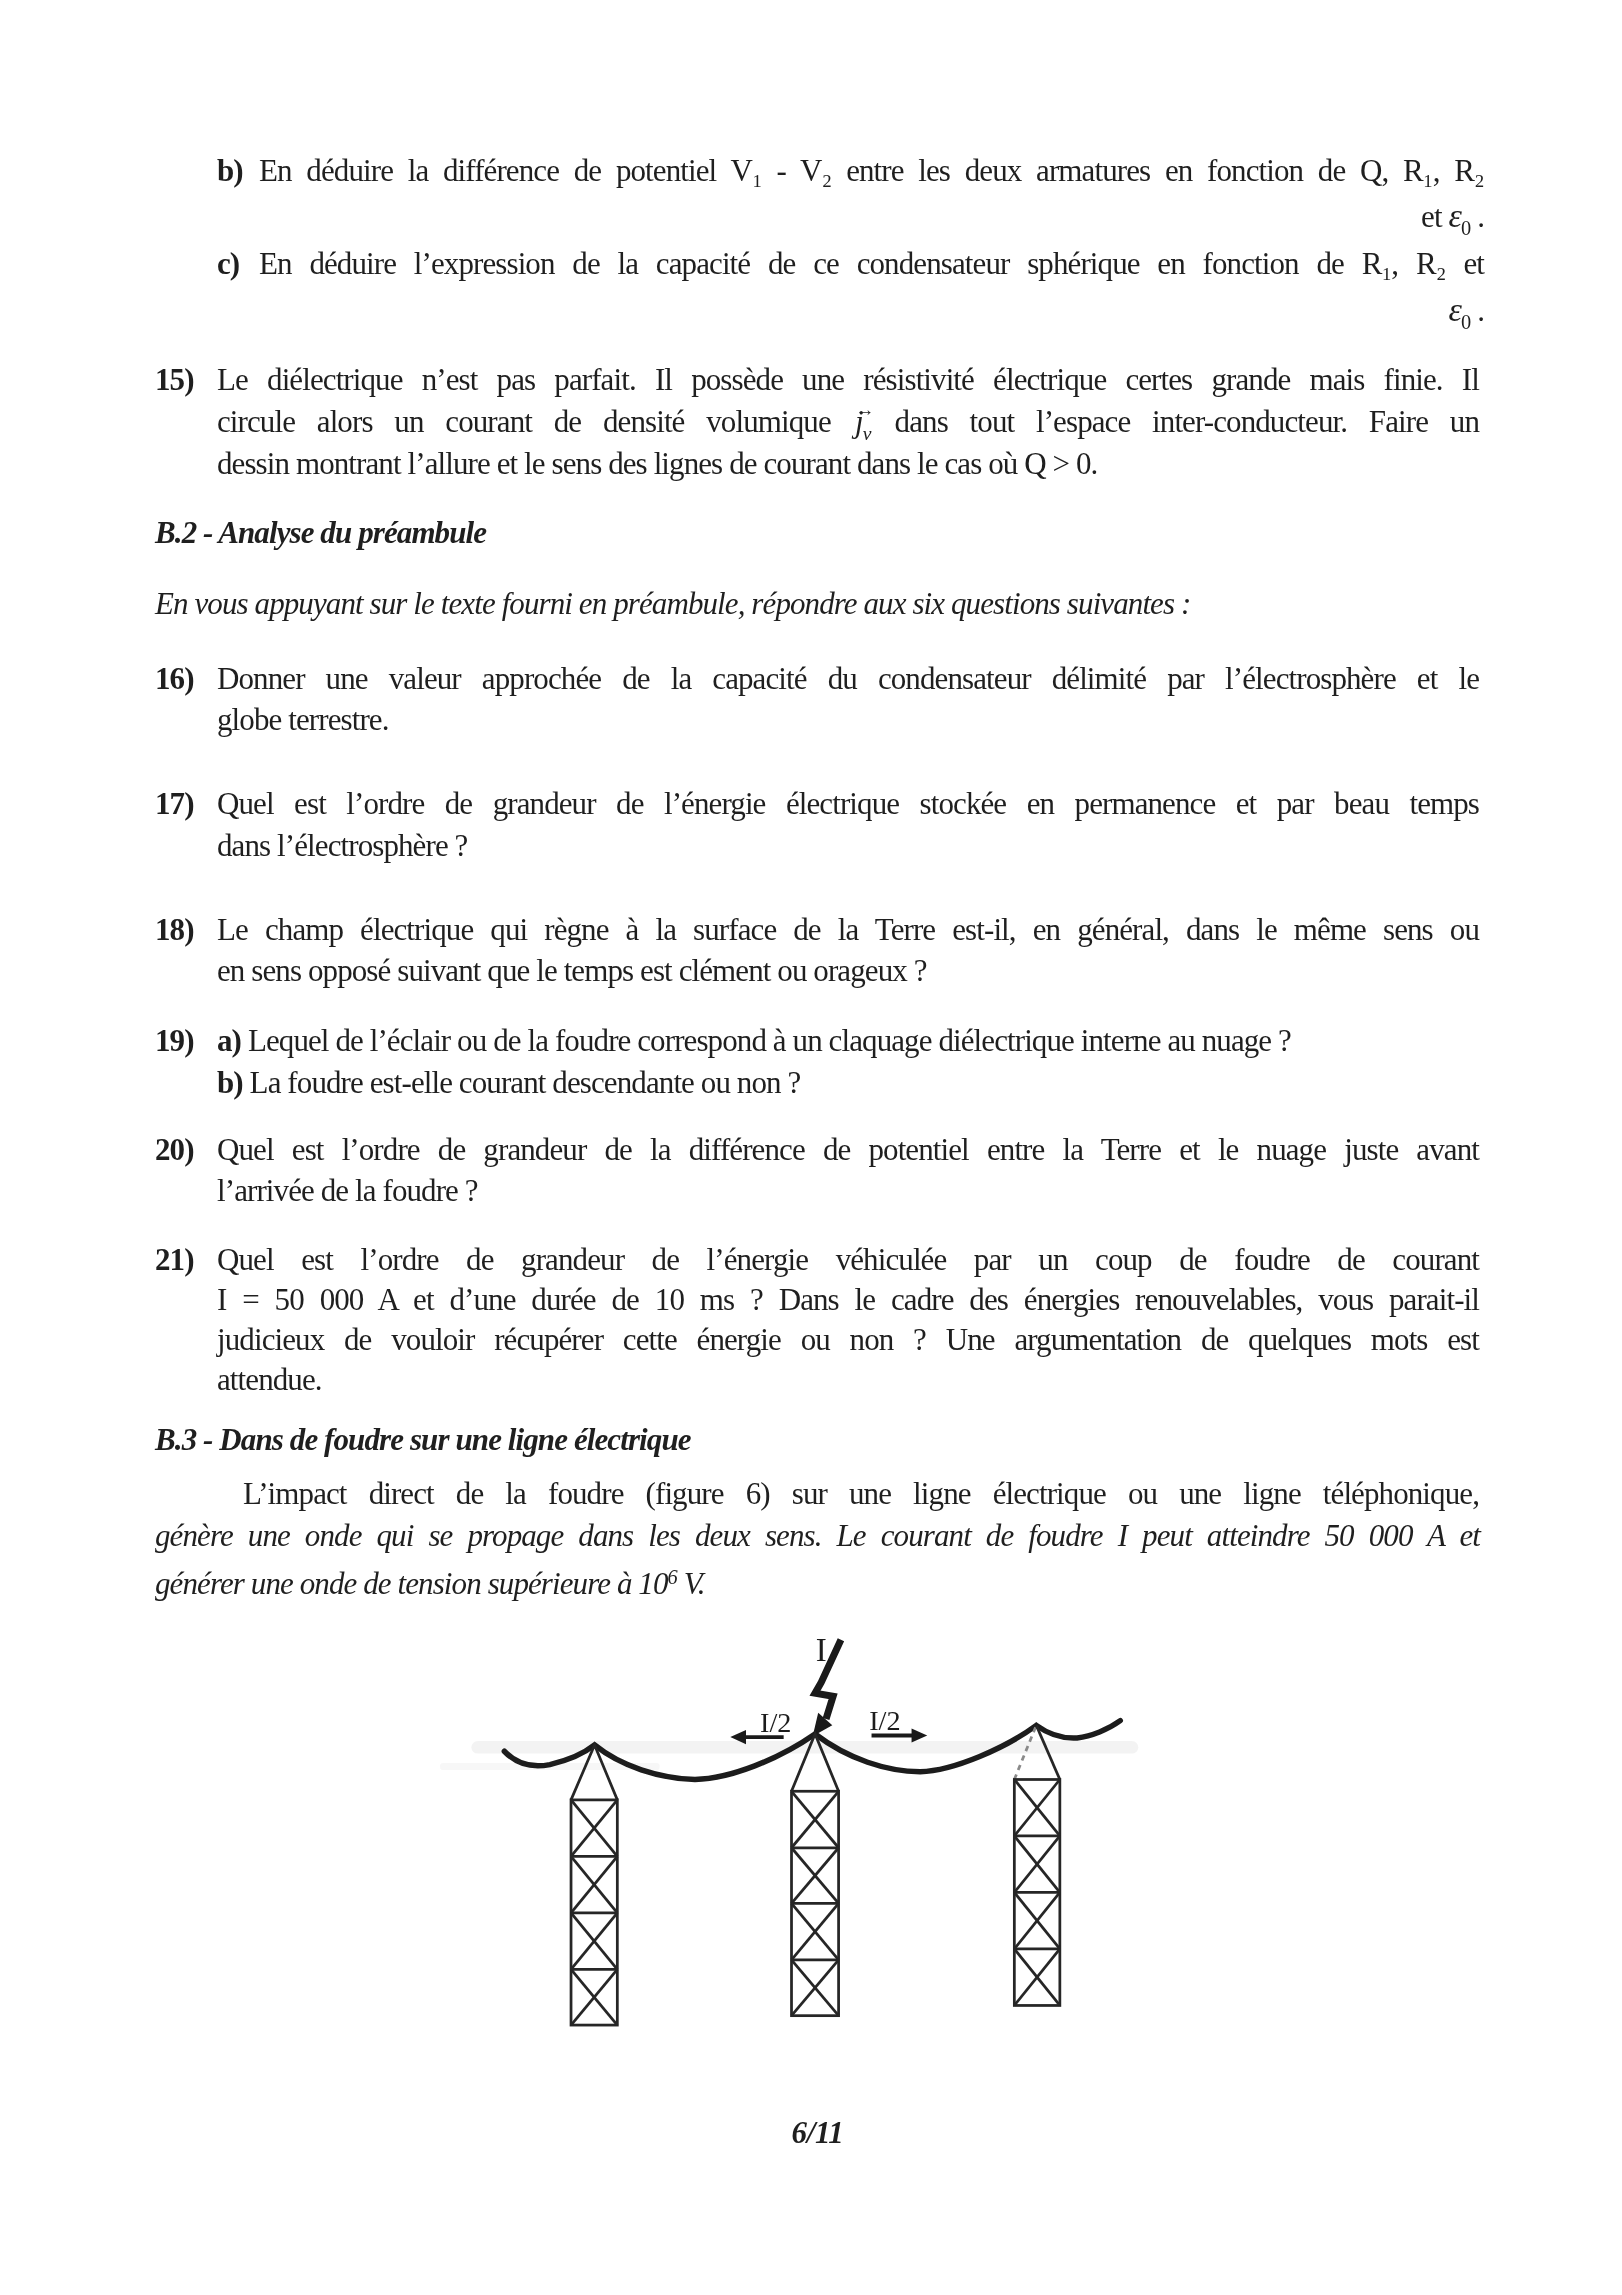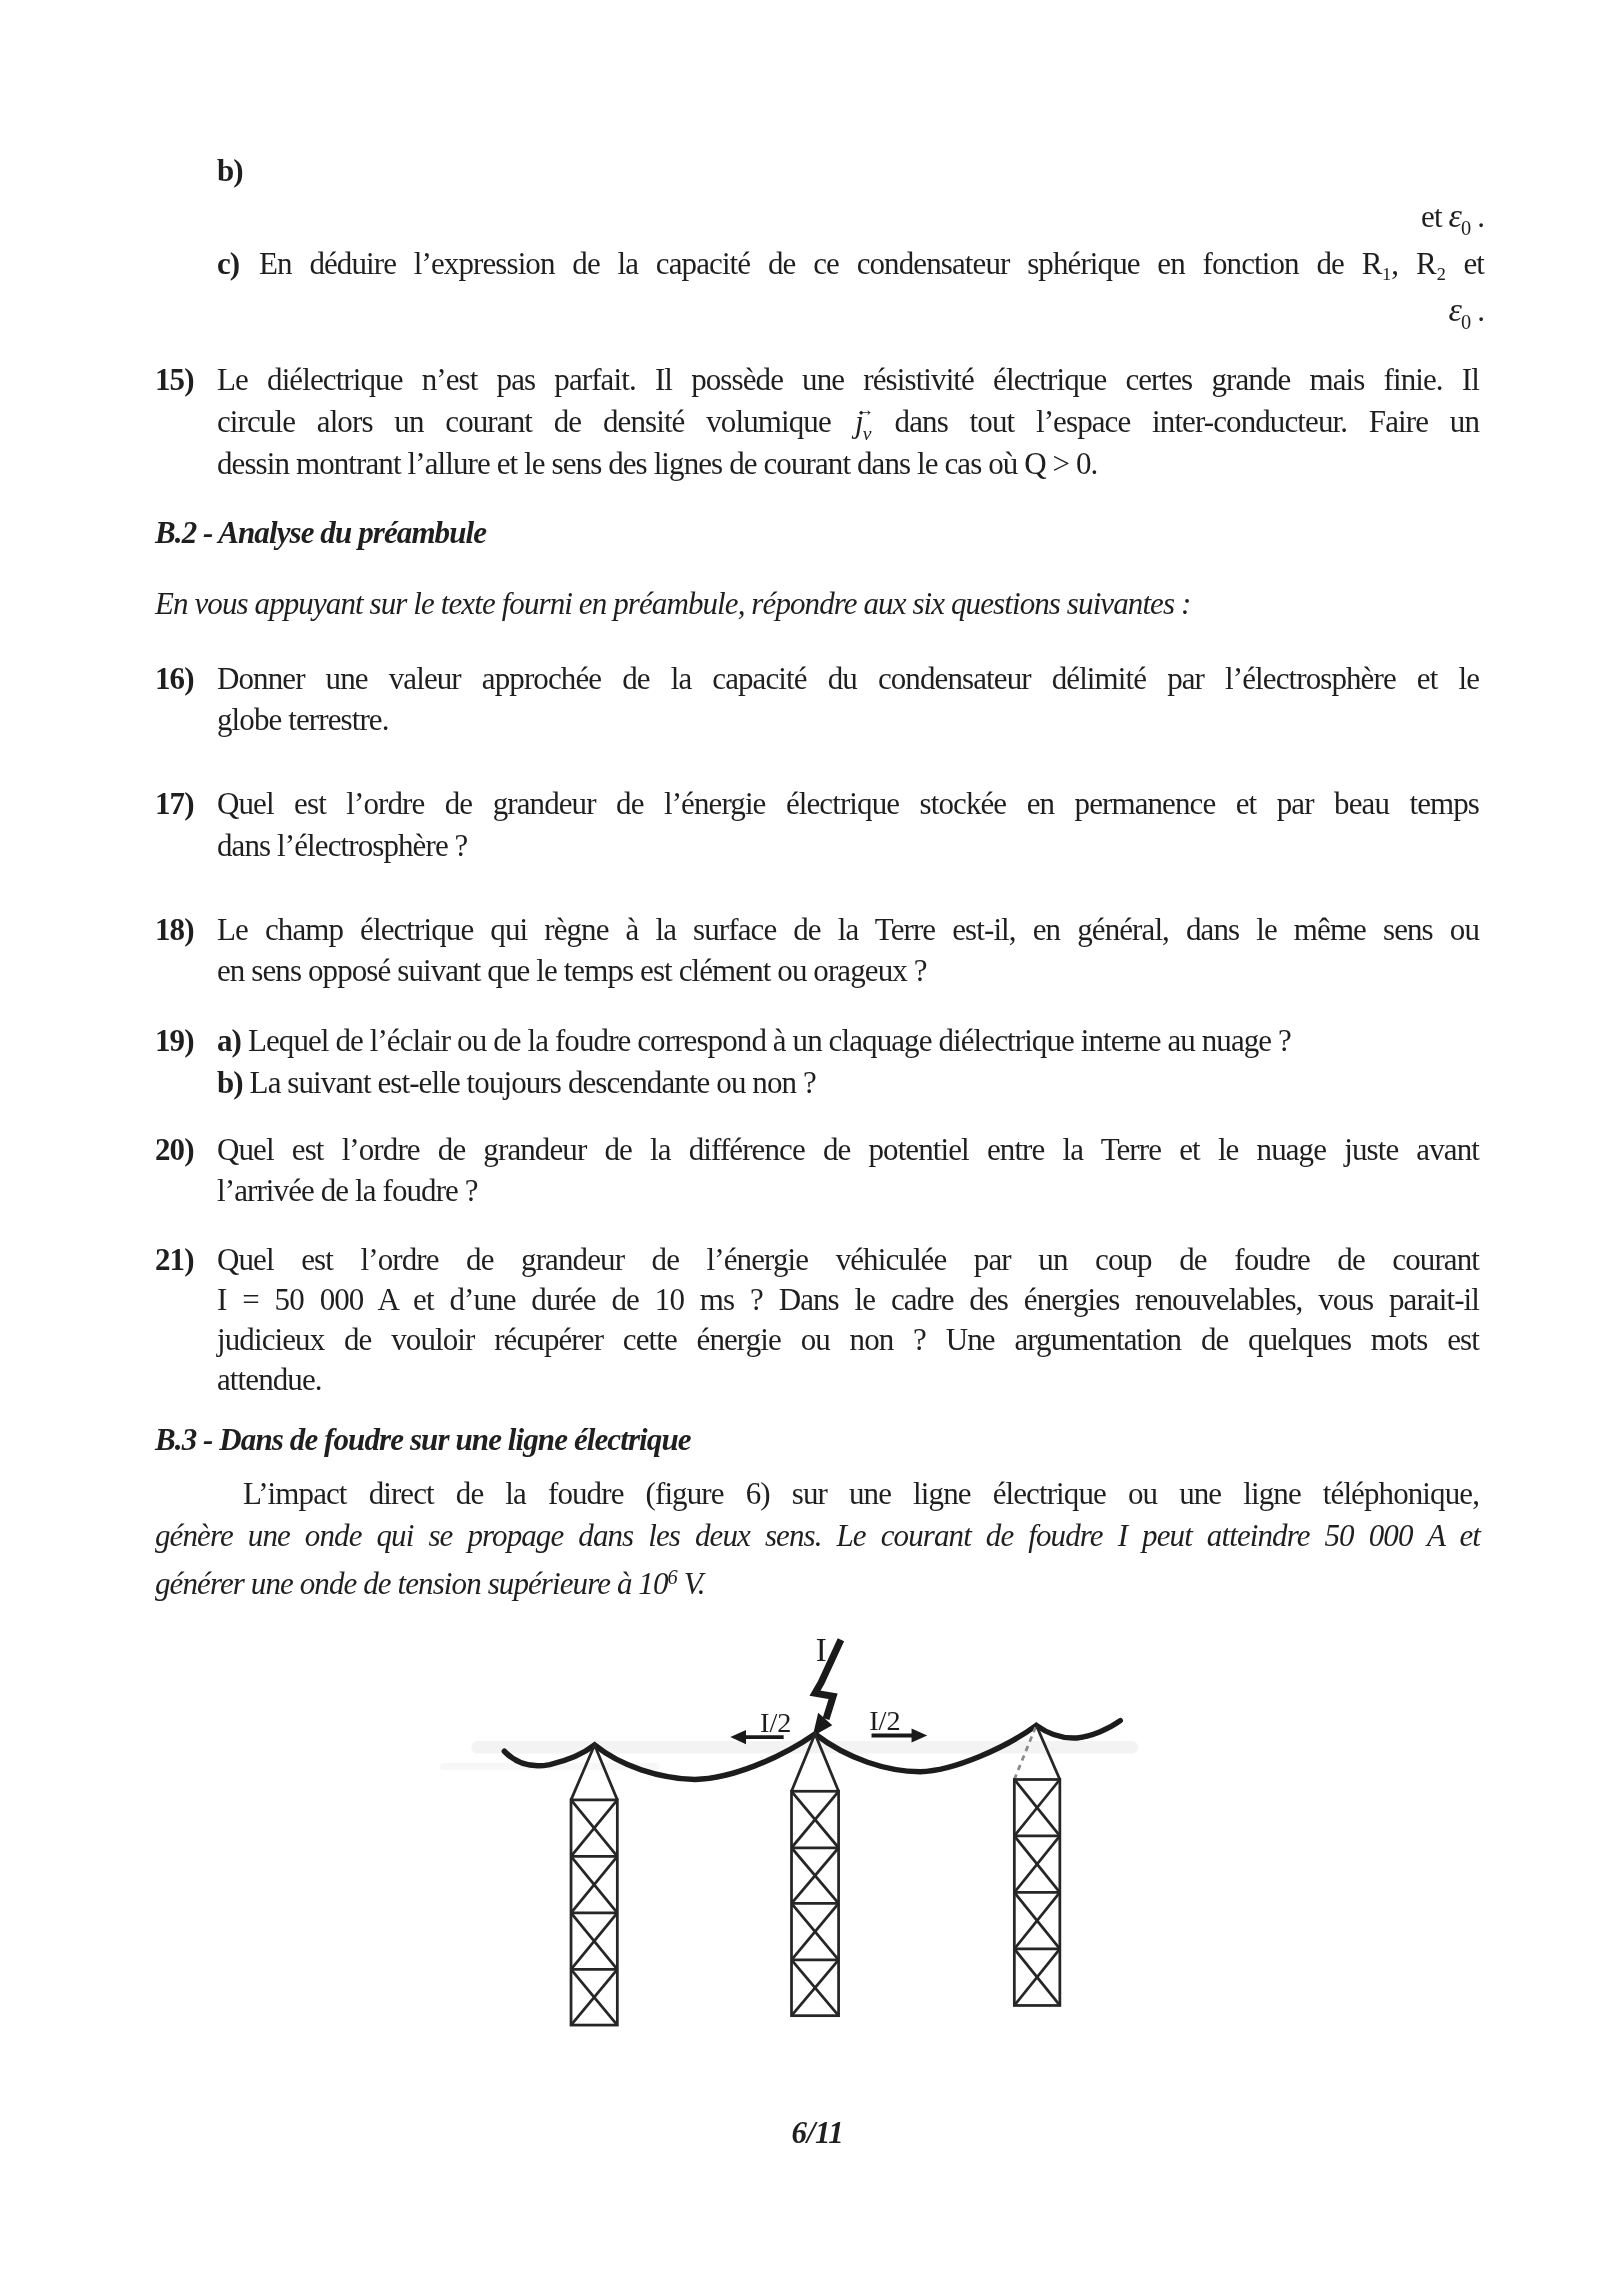--- a/index.html
+++ b/index.html
@@ -38,20 +38,21 @@
   .jsub{font-size:19.6px;vertical-align:-7.9px;font-style:italic;}
   .boldinline{font-weight:bold;}
   svg text{font-family:"Liberation Serif","DejaVu Serif",serif;fill:#1c1c1c;}
 </style>
 </head>
 <body>
 
 <div class="page">
 
   <div class="line num bcnum l" style="top:151px">b)</div>
+  <div class="line j bctext" style="top:151px">En déduire la différence de potentiel V₁ - V₂ entre les deux armatures en fonction de Q, R₁, R₂</div>
   <div class="line l bctext" style="top:196px"><span>et </span><span class="eps">ε</span><span class="sub">0</span><span> .</span></div>
 
   <div class="line num bcnum l" style="top:244px">c)</div>
   <div class="line j bctext" style="top:244px">En déduire l’expression de la capacité de ce condensateur sphérique en fonction de R₁, R₂ et</div>
   <div class="line l bctext" style="top:290px"><span class="eps">ε</span><span class="sub">0</span><span> .</span></div>
 
   <div class="line num qnum l" style="top:360px">15)</div>
   <div class="line j qtext" style="top:360px">Le diélectrique n’est pas parfait. Il possède une résistivité électrique certes grande mais finie. Il</div>
   <div class="line j qtext" style="top:402px"><span>circule alors un courant de densité volumique </span><span class="jvec"><span class="jarrow">→</span><span>j</span><span class="jsub">v</span></span><span> dans tout l’espace inter-conducteur. Faire un</span></div>
   <div class="line l qtext" style="top:444px">dessin montrant l’allure et le sens des lignes de courant dans le cas où Q &gt; 0.</div>
@@ -67,21 +68,21 @@
   <div class="line num qnum l" style="top:784px">17)</div>
   <div class="line j qtext" style="top:784px">Quel est l’ordre de grandeur de l’énergie électrique stockée en permanence et par beau temps</div>
   <div class="line l qtext" style="top:826px">dans l’électrosphère ?</div>
 
   <div class="line num qnum l" style="top:910px">18)</div>
   <div class="line j qtext" style="top:910px">Le champ électrique qui règne à la surface de la Terre est-il, en général, dans le même sens ou</div>
   <div class="line l qtext" style="top:951px">en sens opposé suivant que le temps est clément ou orageux ?</div>
 
   <div class="line num qnum l" style="top:1021px">19)</div>
   <div class="line l qtext" style="top:1021px"><span class="boldinline">a)</span><span> Lequel de l’éclair ou de la foudre correspond à un claquage diélectrique interne au nuage ?</span></div>
-  <div class="line l qtext" style="top:1063px"><span class="boldinline">b)</span><span> La suivant est-elle toujours descendante ou non ?</span></div>
+  <div class="line l qtext" style="top:1063px"><span class="boldinline">b)</span><span> La foudre est-elle courant descendante ou non ?</span></div>
 
   <div class="line num qnum l" style="top:1130px">20)</div>
   <div class="line j qtext" style="top:1130px">Quel est l’ordre de grandeur de la différence de potentiel entre la Terre et le nuage juste avant</div>
   <div class="line l qtext" style="top:1171px">l’arrivée de la foudre ?</div>
 
   <div class="line num qnum l" style="top:1240px">21)</div>
   <div class="line j qtext" style="top:1240px">Quel est l’ordre de grandeur de l’énergie véhiculée par un coup de foudre de courant</div>
   <div class="line j qtext" style="top:1280px">I = 50 000 A et d’une durée de 10 ms ? Dans le cadre des énergies renouvelables, vous parait-il</div>
   <div class="line j qtext" style="top:1320px">judicieux de vouloir récupérer cette énergie ou non ? Une argumentation de quelques mots est</div>
   <div class="line l qtext" style="top:1360px">attendue.</div>

